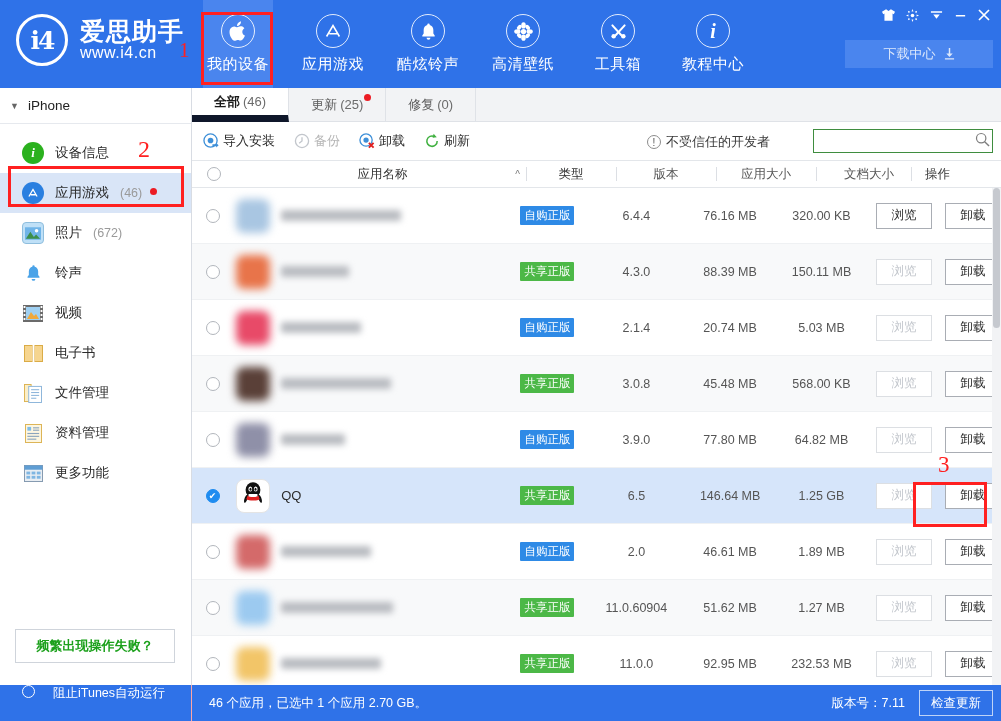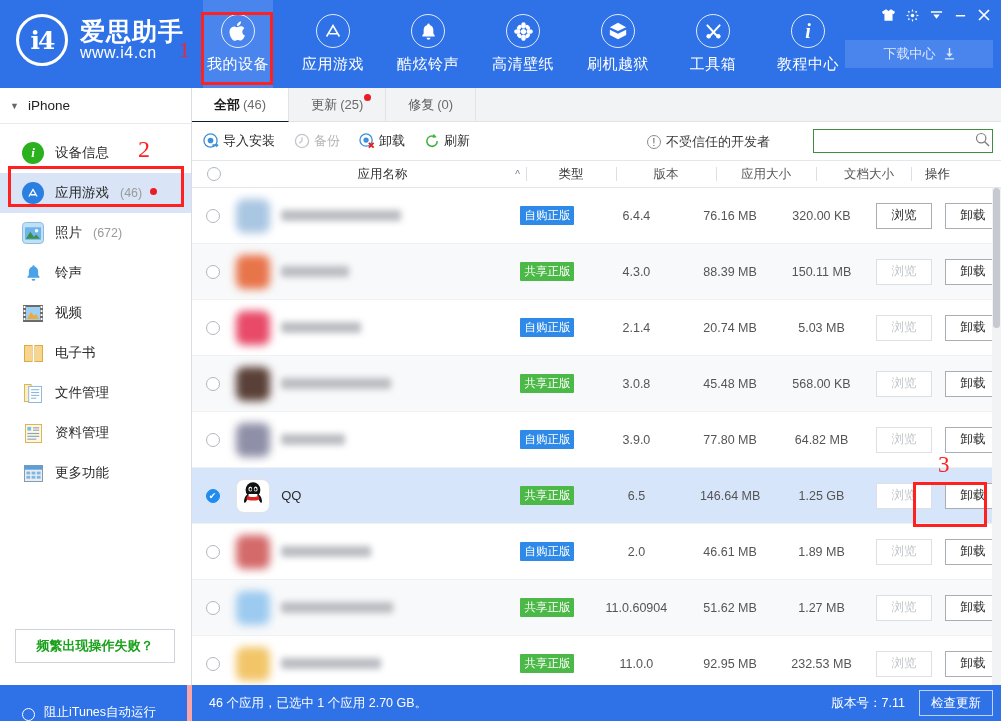--- a/index.html
+++ b/index.html
@@ -109,21 +109,21 @@
   }
   #tabs {
     height: 34px; background: #f2f3f5; border-bottom: 1px solid #dfe2e7;
     display: flex; align-items: stretch;
   }
   .tab {
     padding: 0 22px; display: flex; align-items: center; justify-content: center;
     font-size: 13px; color: #5a5a5a; cursor: pointer; position: relative;
     border-right: 1px solid #dfe2e7;
   }
-  .tab.active { background: #fff; color: #1a1a1a; font-weight: bold; border-bottom: 1px solid #0f172a; margin-bottom: -1px; }
+  .tab.active { background: #fff; color: #1a1a1a; font-weight: bold; border-bottom: 7px solid #0f172a; margin-bottom: -1px; }
   .tab .cnt { font-weight: normal; color: #6b6b6b; margin-left: 3px; }
   .tab-dot { position: absolute; top: 6px; right: 14px; width: 7px; height: 7px; background: #ec1c24; border-radius: 50%; }
 
   #actionbar {
     height: 38px; display: flex; align-items: center; padding-left: 10px;
     background: #fff; position: relative;
   }
   .act {
     display: flex; align-items: center; gap: 4px; margin-right: 18px;
     font-size: 13px; color: #2b2b2b; cursor: pointer;
@@ -205,22 +205,22 @@
     position: absolute; right: 0; top: 0; width: 9px; height: 497px; background: #f2f3f5;
   }
   #vthumb { position: absolute; right: 1px; top: 0; width: 7px; height: 140px; background: #c6c9cf; border-radius: 4px; }
 
   
   #statusbar {
     position: absolute; left: 0; bottom: 0; width: 1001px; height: 36px;
     background: #2f72e8; color: #fff; display: flex; align-items: center;
   }
   #itunes-block {
-    width: 192px; height: 36px; display: flex; align-items: flex-end; gap: 9px;
-    padding-left: 22px; font-size: 12.5px; border-right: 5px solid #fca5a5;
+    width: 192px; height: 36px; display: flex; align-items: flex-start; gap: 18px;
+    padding-left: 22px; font-size: 12.5px; border-right: 1px solid #fca5a5;
     cursor: pointer;
   }
   .ring { width: 13px; height: 13px; border-radius: 50%; border: 1.5px solid #fff; }
   #status-text { margin-left: 17px; font-size: 12.5px; }
   #verinfo { margin-left: auto; font-size: 12.5px; margin-right: 14px; }
   #updbtn {
     margin-right: 8px; width: 74px; height: 26px;
     border: 1px solid #bed3f7; color: #fff; font-size: 12.5px;
     display: flex; align-items: center; justify-content: center; cursor: pointer;
   }
@@ -286,28 +286,20 @@
               <ellipse cx="7.2" cy="7.2" rx="3.2" ry="2.2" transform="rotate(-45 7.2 7.2)"></ellipse>
               <ellipse cx="16.8" cy="16.8" rx="3.2" ry="2.2" transform="rotate(-45 16.8 16.8)"></ellipse>
               <ellipse cx="16.8" cy="7.2" rx="3.2" ry="2.2" transform="rotate(45 16.8 7.2)"></ellipse>
               <ellipse cx="7.2" cy="16.8" rx="3.2" ry="2.2" transform="rotate(45 7.2 16.8)"></ellipse>
             </g>
           </svg>
       </div>
       <div class="nav-label">高清壁纸</div>
     </div>
 
-    <div class="nav-item">
-      <div class="nav-icon">
-        <svg width="22" height="20" viewBox="0 0 24 22">
-            <path fill="#fff" d="M12 2 L3 7 L12 11 L21 7 Z M3 9.5 L12 14 L12 20 L3 15.5 Z M21 9.5 L12 14 L12 20 L21 15.5 Z"></path>
-          </svg>
-      </div>
-      <div class="nav-label">刷机越狱</div>
-    </div>
 
     <div class="nav-item">
       <div class="nav-icon">
         <svg width="21" height="21" viewBox="0 0 24 24">
             <g stroke="#fff" stroke-width="2.3" fill="none" stroke-linecap="round">
               <path d="M5 5 L15 16"></path>
               <path d="M19 5 L9 16"></path>
             </g>
             <circle cx="17.5" cy="17.5" r="2.6" fill="#fff"></circle>
             <circle cx="6.5" cy="17.5" r="2.6" fill="#fff"></circle>

